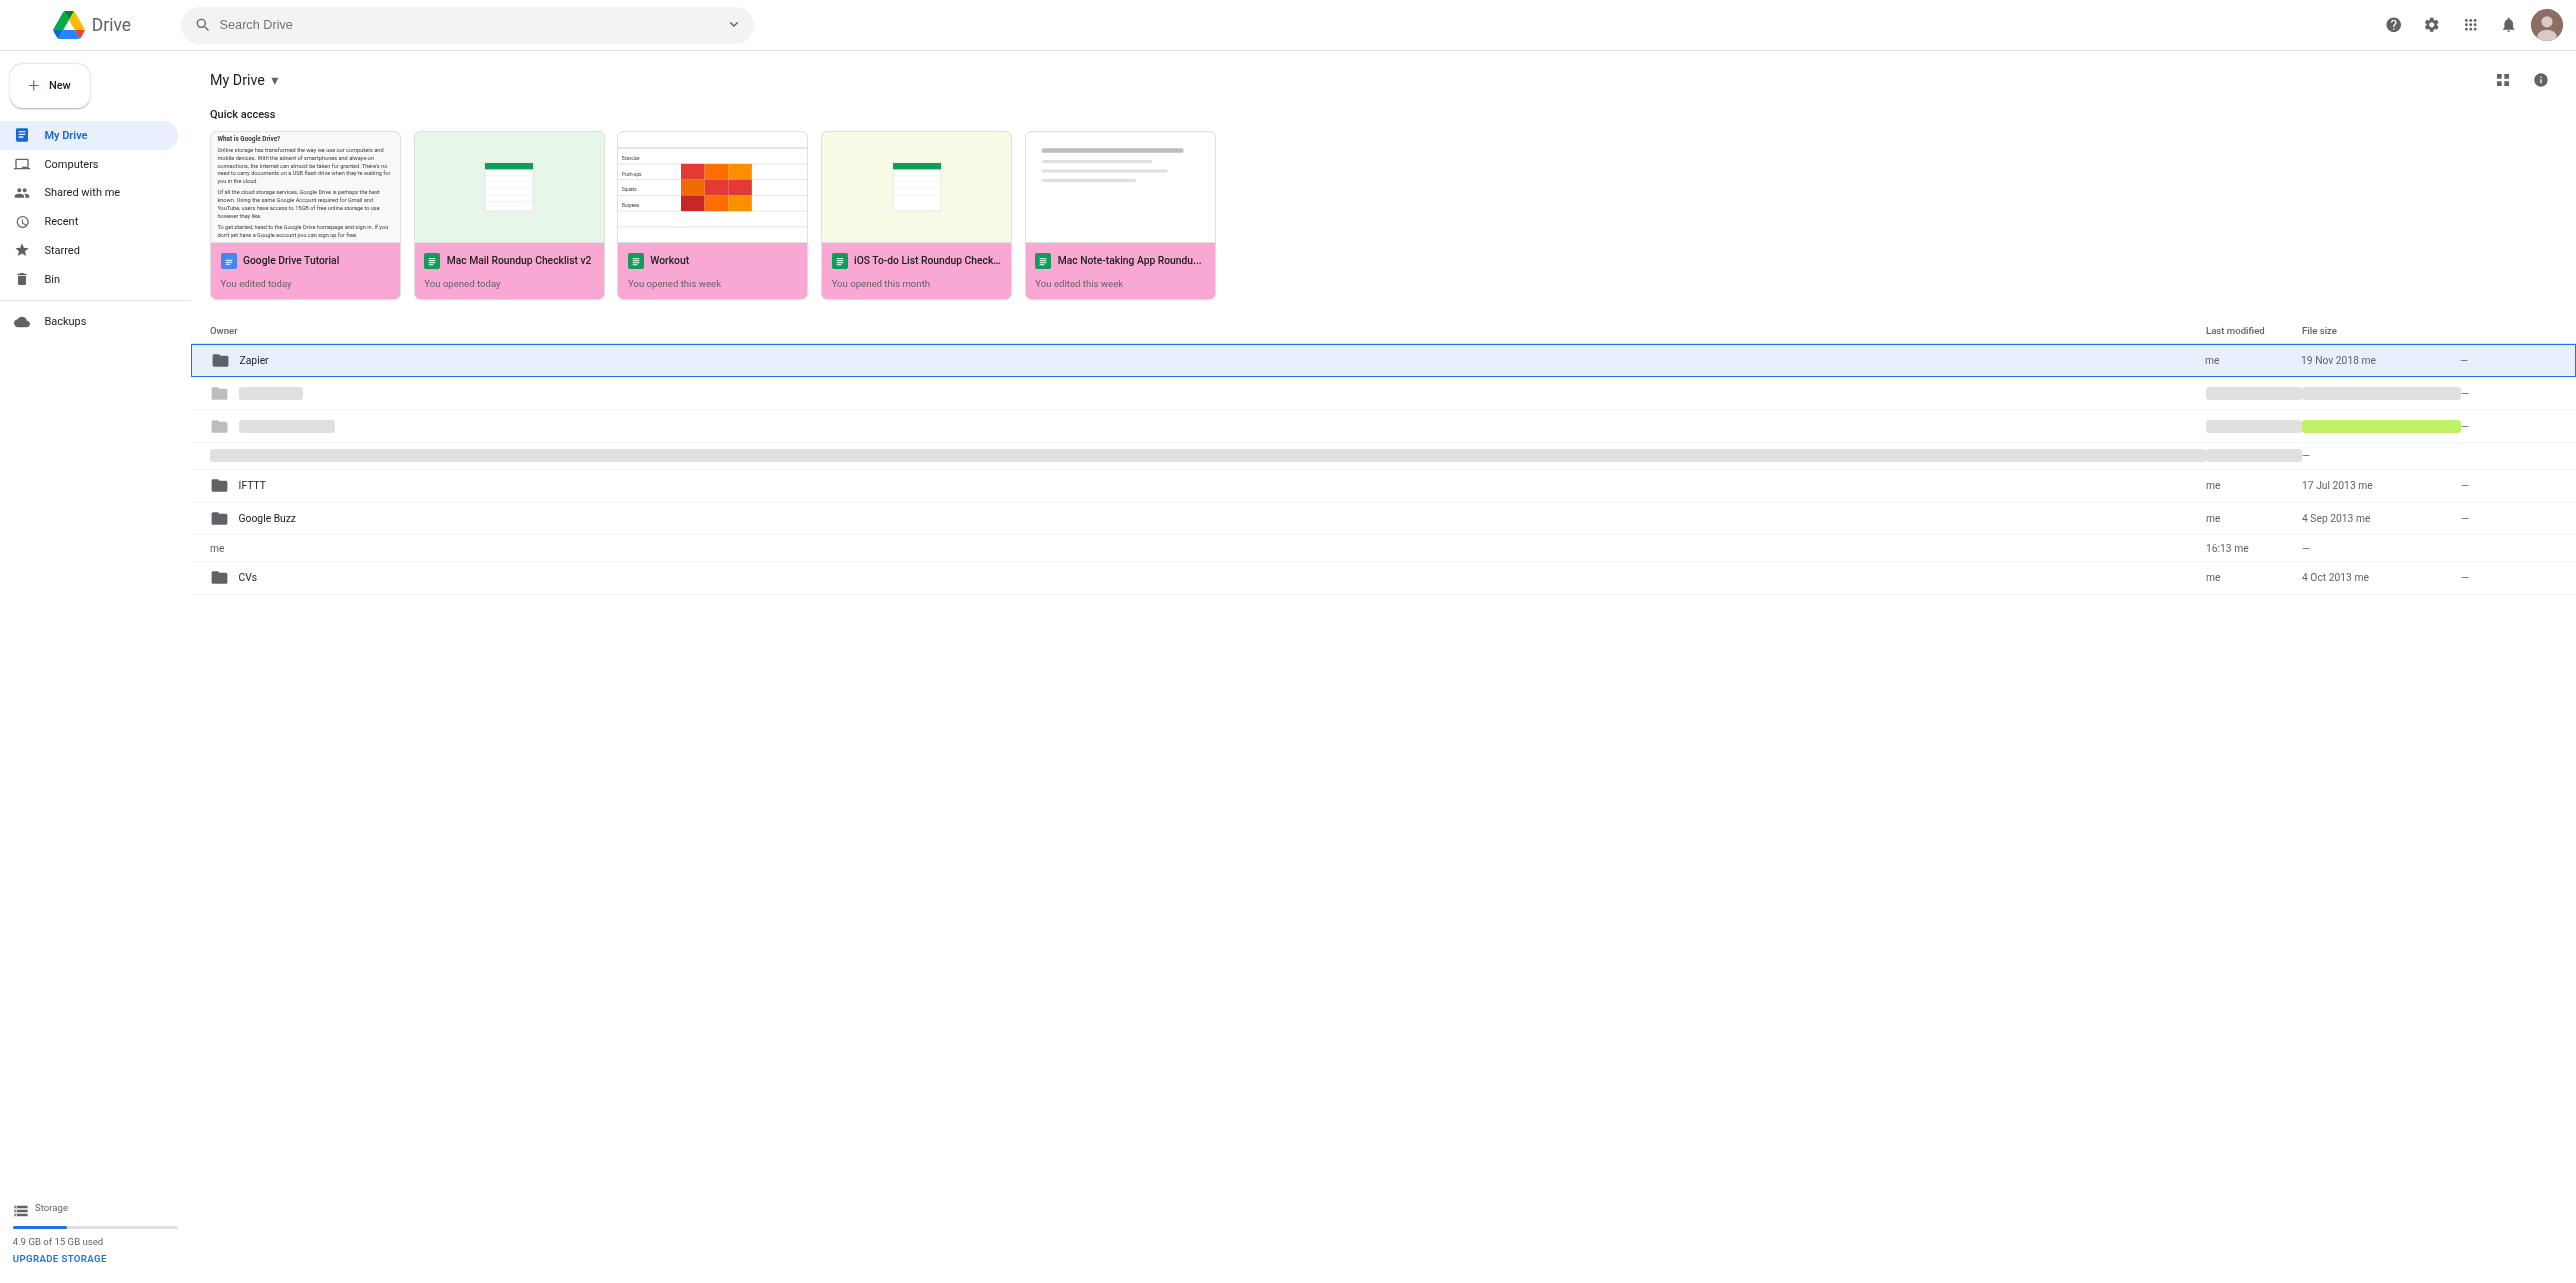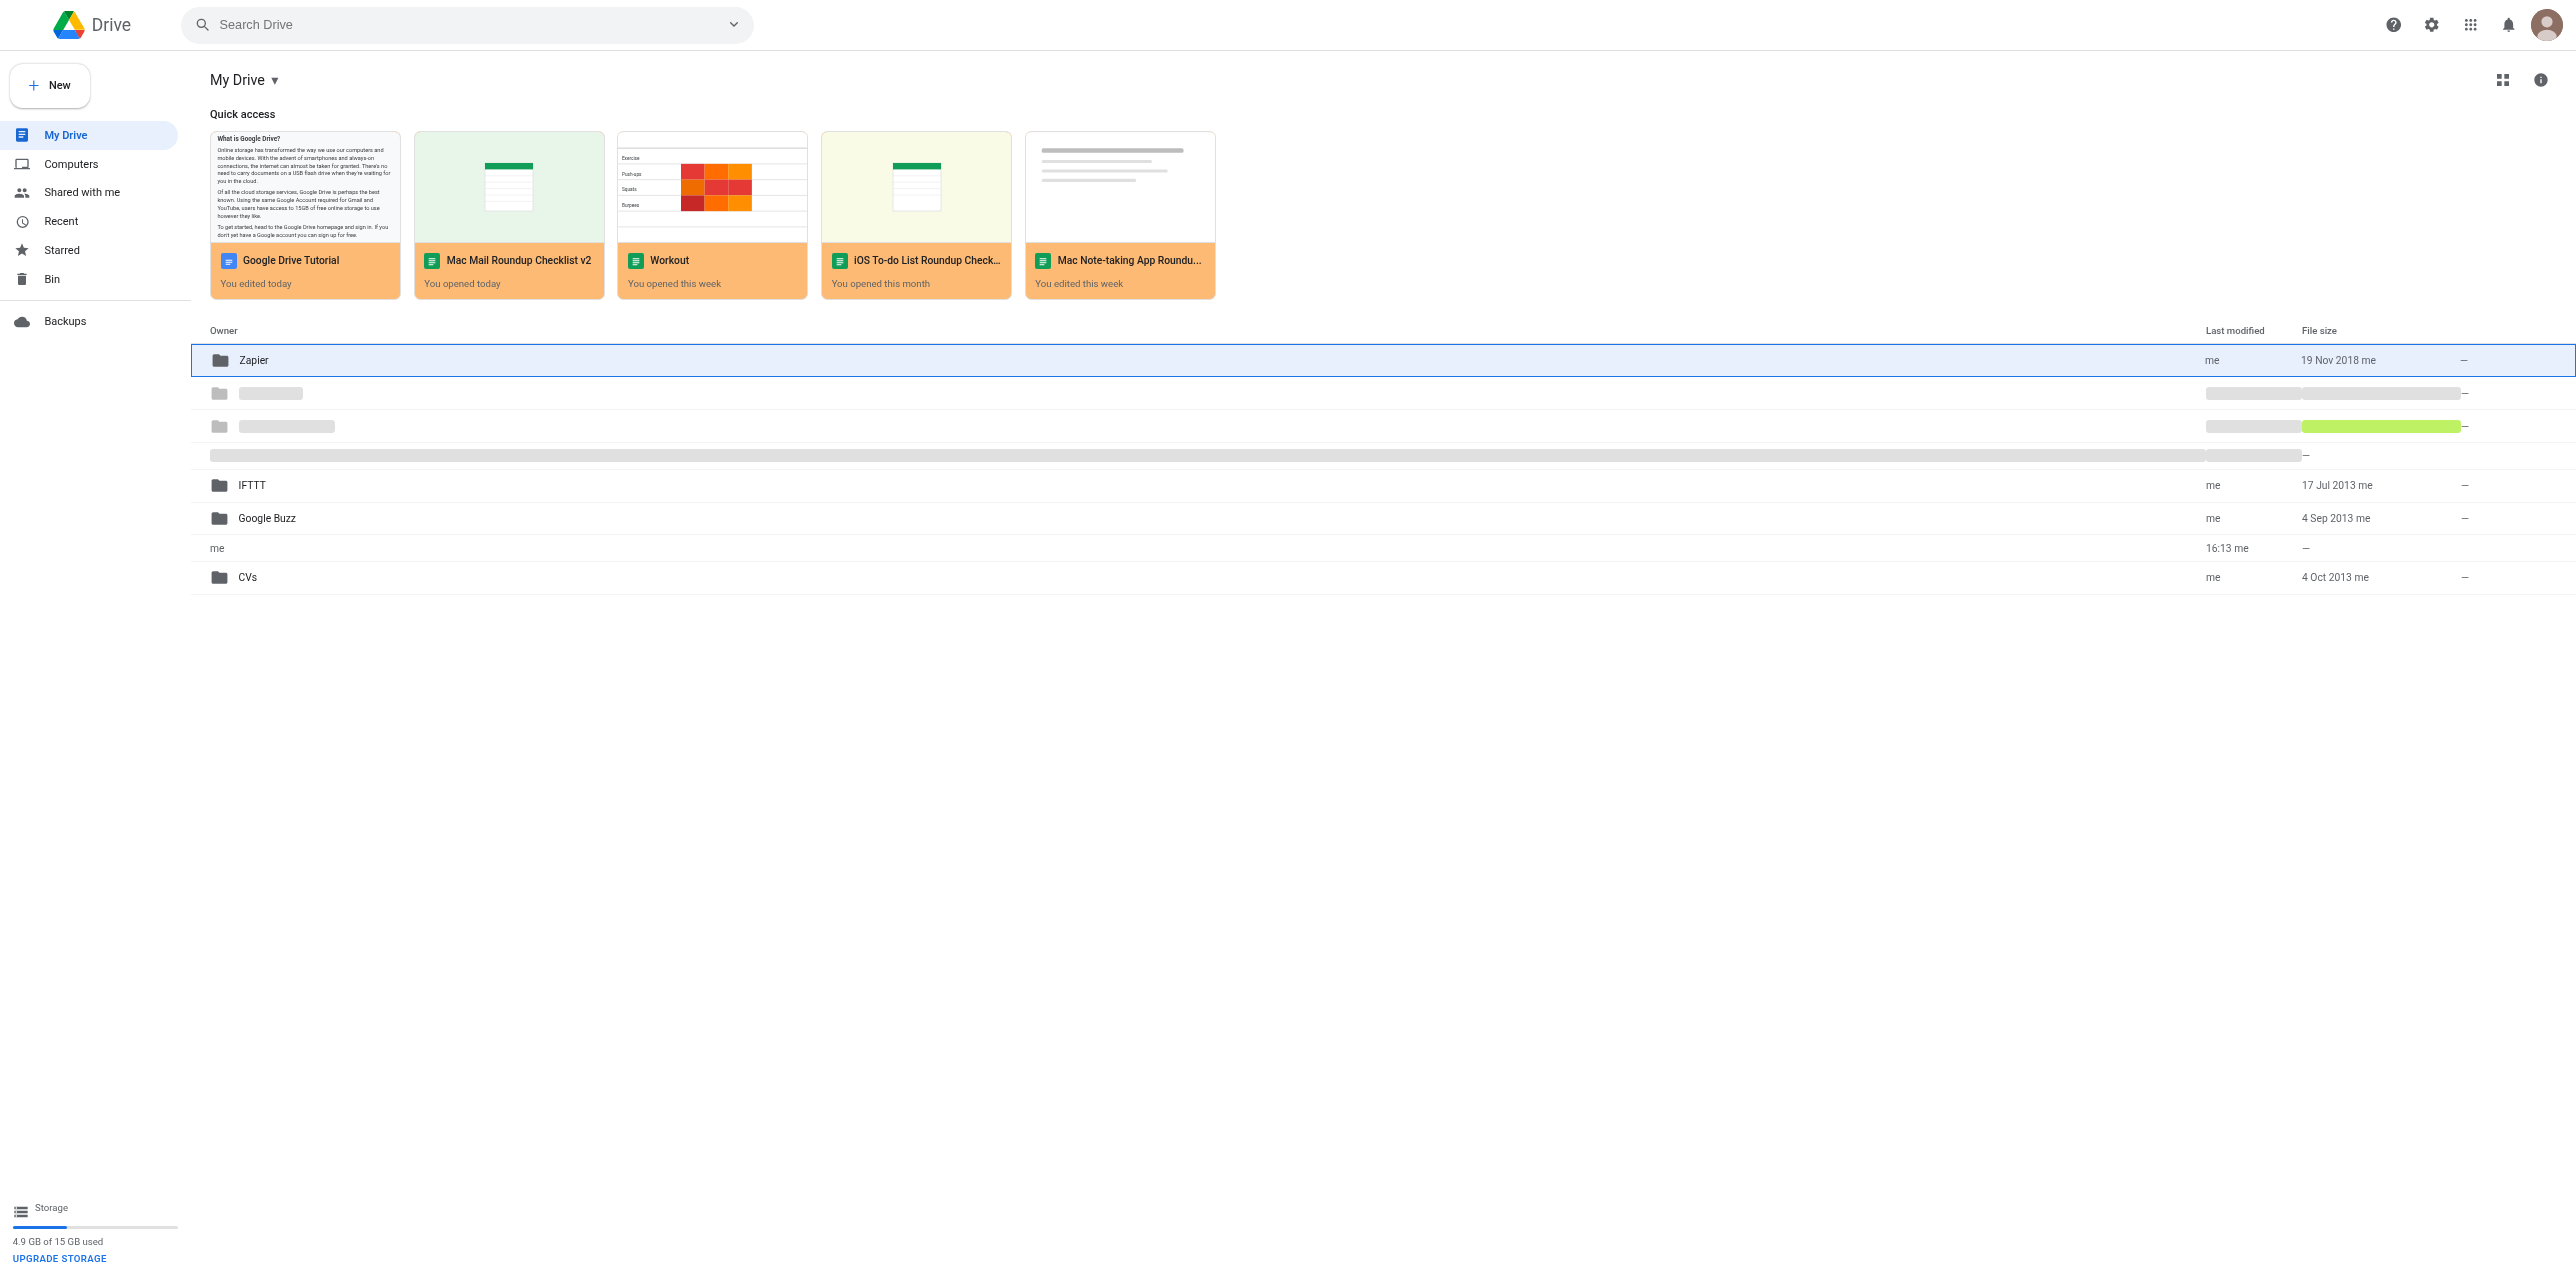--- a/index.html
+++ b/index.html
@@ -40,21 +40,21 @@
     .content { flex: 1; overflow-y: auto; padding: 0; }
     .content-header { display: flex; align-items: center; justify-content: space-between; padding: 12.7px 19px 6.4px; }
     .drive-title { display: flex; align-items: center; gap: 6.4px; font-size: 14.3px; color: #202124; cursor: pointer; }
     .drive-title .chevron { font-size: 14.3px; color: #5f6368; }
     .header-right { display: flex; align-items: center; gap: 6.4px; }
     .view-icon { width: 32px; height: 32px; display: flex; align-items: center; justify-content: center; cursor: pointer; color: #5f6368; border-radius: 50%; }
 
     
     .section-title { padding: 6.4px 19px 9.6px; font-size: 11px; color: #202124; font-weight: 500; }
     .quick-access-grid { display: flex; gap: 12.7px; padding: 0 19px 19px; overflow-x: auto; }
-    .quick-card { background: #fdba74; border: 0.8px solid #e0e0e0; border-radius: 6.4px; width: 191px; min-width: 191px; cursor: pointer; overflow: hidden; }
+    .quick-card { background: #f9a8d4; border: 0.8px solid #e0e0e0; border-radius: 6.4px; width: 191px; min-width: 191px; cursor: pointer; overflow: hidden; }
     .quick-card-thumb { height: 111px; background: #f8f9fa; display: flex; align-items: center; justify-content: center; overflow: hidden; border-bottom: 0.8px solid #e0e0e0; }
     .quick-card-thumb .doc-preview { padding: 6.4px; font-size: 5.6px; color: #3c4043; line-height: 1.4; overflow: hidden; }
     .quick-card-info { padding: 9.6px; display: flex; align-items: center; gap: 6.4px; }
     .file-icon-small { width: 16px; height: 16px; }
     .quick-card-name { font-size: 10.3px; color: #202124; font-weight: 500; white-space: nowrap; overflow: hidden; text-overflow: ellipsis; flex: 1; }
     .quick-card-sub { font-size: 9.6px; color: #5f6368; padding: 0 9.6px 9.6px; }
 
     
     .file-table { width: 100%; }
     .table-header { display: grid; grid-template-columns: 1fr 96px 159px 96px; padding: 6.4px 19px; border-bottom: 0.8px solid #e0e0e0; font-size: 9.6px; color: #5f6368; font-weight: 500; }
@@ -199,21 +199,21 @@
     <div class="nav-item">
       <span class="nav-icon">
         <svg width="16" height="16" viewBox="0 0 24 24" fill="#5f6368">
             <path d="M19.35 10.04A7.49 7.49 0 0 0 12 4C9.11 4 6.6 5.64 5.35 8.04A5.994 5.994 0 0 0 0 14c0 3.31 2.69 6 6 6h13c2.76 0 5-2.24 5-5 0-2.64-2.05-4.78-4.65-4.96z"></path>
           </svg>
       </span>
       <span>Backups</span>
     </div>
 
     <div class="sidebar-bottom">
-      <div style="display:flex;align-items:flex-end;gap:6.4px;margin-bottom:6.4px;">
+      <div style="display:flex;align-items:center;gap:6.4px;margin-bottom:6.4px;">
         <svg width="16" height="16" viewBox="0 0 24 24" fill="#5f6368">
             <path d="M2 20h20v-4H2v4zm2-3h2v2H4v-2zM2 4v4h20V4H2zm4 3H4V5h2v2zm-4 7h20v-4H2v4zm2-3h2v2H4v-2z"></path>
           </svg>
         <span class="storage-label">Storage</span>
       </div>
       <div class="storage-bar-bg">
         <div class="storage-bar-fill" style="width: 32.6%"></div>
       </div>
       <div class="storage-text">4.9 GB of 15 GB used</div>
       <div class="upgrade-link">UPGRADE STORAGE</div>

